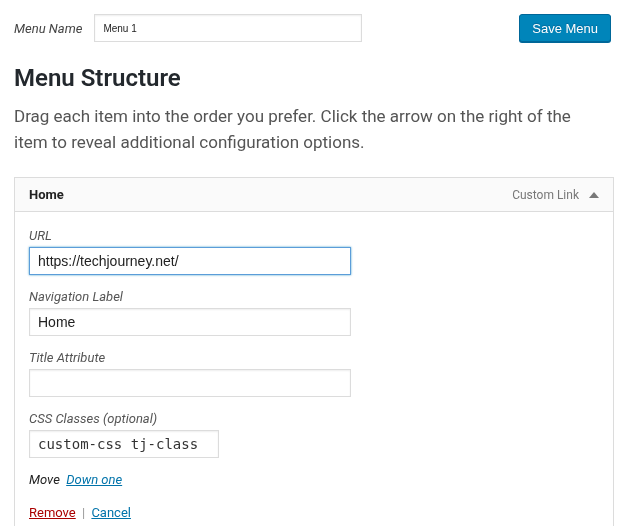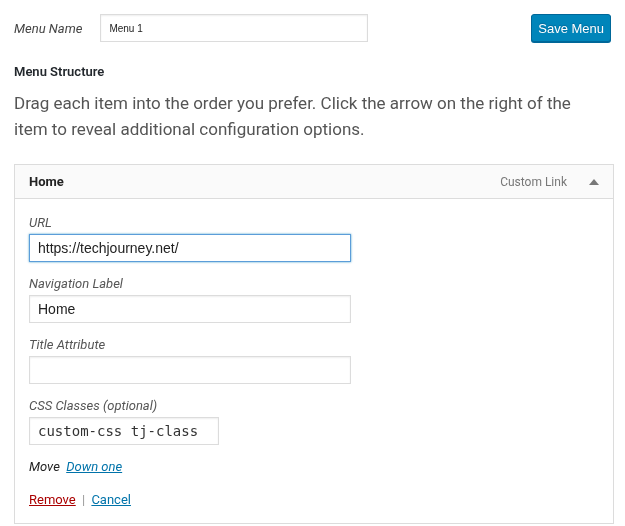--- a/index.html
+++ b/index.html
@@ -15,21 +15,21 @@
   * { box-sizing: border-box; }
 
   .wrap {
     padding: 14px 14px 14px 14px;
   }
 
   
   .top-row {
     display: flex;
     align-items: center;
-    gap: 18px;
+    gap: 12px;
     margin-bottom: 22px;
   }
   .top-row label {
     font-style: italic;
     color: #444;
     font-size: 13px;
   }
   .menu-name-input {
     width: 268px;
     height: 28px;
@@ -40,29 +40,29 @@
     background: #fff;
     box-shadow: inset 0 1px 2px rgba(0,0,0,0.07);
   }
   .spacer { flex: 1; }
   .btn-primary {
     background: #0085ba;
     border: 1px solid #006799;
     color: #fff;
     font-size: 13px;
     height: 28px;
-    padding: 0 6px;
+    padding: 0 12px;
     border-radius: 3px;
     cursor: pointer;
     box-shadow: 0 1px 0 #006799;
     text-shadow: 0 -1px 1px #006799;
   }
 
   h2.section-title {
-    font-size: 13px;
+    font-size: 24px;
     font-weight: 600;
     margin: 0 0 12px 0;
     color: #23282d;
   }
   .section-desc {
     font-size: 17px;
     color: #555;
     line-height: 1.5;
     margin: 0 0 22px 0;
     max-width: 580px;
@@ -84,21 +84,21 @@
     cursor: pointer;
   }
   .menu-item-header .title {
     font-weight: bold;
     font-size: 13px;
     color: #222;
   }
   .menu-item-header .right {
     display: flex;
     align-items: center;
-    gap: 22px;
+    gap: 10px;
     font-size: 12px;
     color: #787878;
   }
   .arrow-up {
     width: 0; height: 0;
     border-left: 5px solid transparent;
     border-right: 5px solid transparent;
     border-bottom: 6px solid #787878;
   }
 

